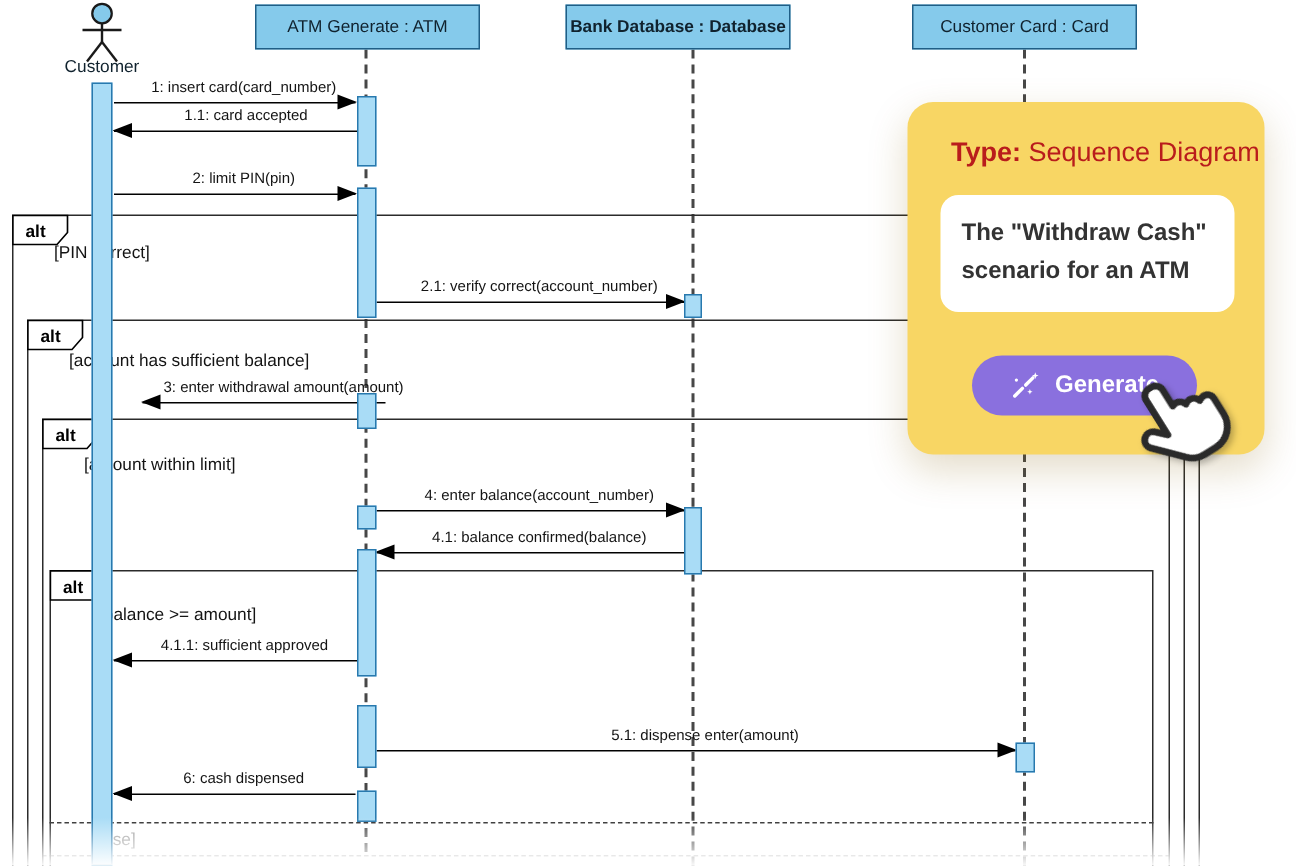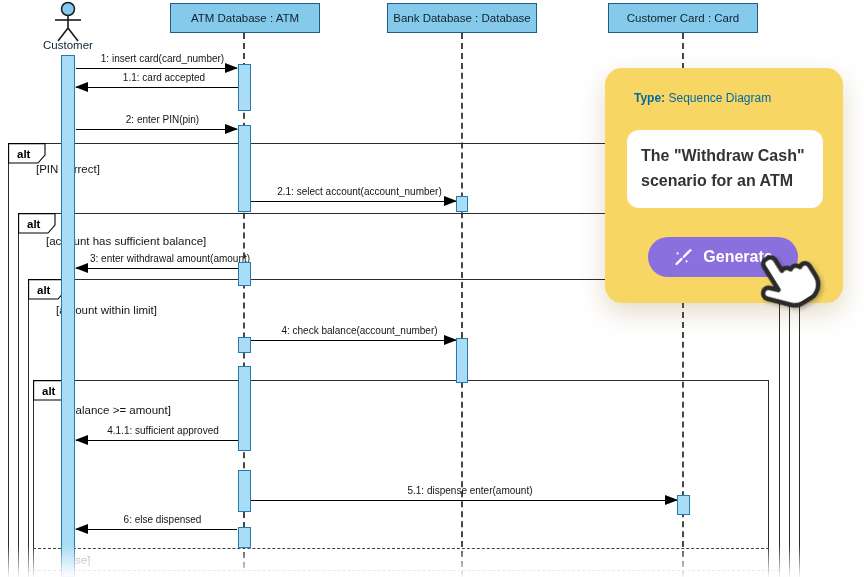--- a/index.html
+++ b/index.html
@@ -40,21 +40,21 @@
   
   .actor-name{position:absolute;font-size:11.5px;color:#10222e;text-align:center;z-index:4;}
 
   
   .fade{position:absolute;left:0;width:864px;z-index:8;
     background:linear-gradient(to bottom,rgba(255,255,255,0),rgba(255,255,255,.97));}
 
   
   .promo{position:absolute;left:605px;top:68px;width:238px;height:235px;border-radius:17px;
     background:var(--card,#F8D664);z-index:10;box-shadow:0 10px 26px rgba(130,95,10,.22);}
-  .promo .type-row{position:absolute;left:29px;top:23px;font-size:12px;color:#0369a1;}
+  .promo .type-row{position:absolute;left:29px;top:23px;font-size:18px;color:#b91c1c;}
   .promo .type-row .b{font-weight:bold;}
   .promo .desc{position:absolute;left:22px;top:62px;width:196px;height:78px;border-radius:12px;
     background:#fff;box-sizing:border-box;padding:13px 12px 0 14px;
     font-weight:bold;font-size:16px;line-height:25px;color:#333;}
   .gen-btn{position:absolute;left:43px;top:169px;width:150px;height:40px;border-radius:21px;
     background:var(--button,#8A70DE);border:none;display:flex;align-items:center;justify-content:center;
     gap:9px;cursor:pointer;}
   .gen-btn span{color:#fff;font-weight:bold;font-size:16px;font-family:"Liberation Sans",sans-serif;}
   .hand{position:absolute;left:748px;top:243px;z-index:11;transform:rotate(-32deg);
         filter:drop-shadow(1px 3px 2px rgba(0,0,0,.25));}
@@ -70,22 +70,22 @@
 
   <svg style="position:absolute;left:50px;top:1px;z-index:4;" width="36" height="42" viewBox="0 0 36 42">
     <circle cx="18" cy="8" r="6.5" fill="#85CAEB" stroke="#1a1a1a" stroke-width="1.5"></circle>
     <line x1="18" y1="14.5" x2="18" y2="27" stroke="#1a1a1a" stroke-width="1.6"></line>
     <line x1="5" y1="19" x2="31" y2="19" stroke="#1a1a1a" stroke-width="1.6"></line>
     <line x1="18" y1="27" x2="8" y2="40" stroke="#1a1a1a" stroke-width="1.6"></line>
     <line x1="18" y1="27" x2="28" y2="40" stroke="#1a1a1a" stroke-width="1.6"></line>
   </svg>
   <div class="actor-name" style="left:40px;top:39px;width:56px;">Customer</div>
 
-  <div class="head-box" style="left:170px;top:3px;">ATM Database : ATM</div>
-  <div class="head-box" style="left:387px;top:3px;">Bank Database : Database</div>
+  <div class="head-box" style="left:170px;top:3px;">ATM Generate : ATM</div>
+  <div class="head-box" style="left:377px;top:3px;font-weight:bold;">Bank Database : Database</div>
   <div class="head-box" style="left:608px;top:3px;">Customer Card : Card</div>
 
   <div class="frag" style="left:8px;top:143px;width:792px;height:460px;"></div>
   <div class="frag" style="left:18px;top:213px;width:772px;height:390px;"></div>
   <div class="frag" style="left:28px;top:279px;width:752px;height:324px;"></div>
   <div class="frag" style="left:33px;top:380px;width:736px;height:223px;"></div>
 
   <svg class="frag-label" style="left:8px;top:143px;" width="40" height="21" viewBox="0 0 40 21">
     <path d="M0.6 0.6 H37 V12 L30 20 H0.6 Z" fill="#fff" stroke="#000" stroke-width="1.1"></path>
     <text x="9" y="15" font-size="11.5" font-weight="bold" font-family="Liberation Sans, sans-serif">alt</text>
@@ -114,45 +114,49 @@
 
   <div class="msg" style="left:76px;top:52px;width:161px;">
     <div class="lbl">1: insert card(card_number)</div>
       <div class="line right"></div>
   </div>
   <div class="msg" style="left:76px;top:71px;width:164px;">
     <div class="lbl">1.1: card accepted</div>
       <div class="line left"></div>
   </div>
   <div class="msg" style="left:76px;top:113px;width:161px;">
-    <div class="lbl">2: enter PIN(pin)</div>
+    <div class="lbl">2: limit PIN(pin)</div>
       <div class="line right"></div>
   </div>
   <div class="msg" style="left:251px;top:185px;width:205px;">
-    <div class="lbl">2.1: select account(account_number)</div>
+    <div class="lbl">2.1: verify correct(account_number)</div>
       <div class="line right"></div>
   </div>
-  <div class="msg" style="left:76px;top:252px;width:162px;">
+  <div class="msg" style="left:76px;top:252px;width:162px;padding-left:19px;">
     <div class="lbl lbl-left">3: enter withdrawal amount(amount)</div>
       <div class="line left"></div>
   </div>
   <div class="msg" style="left:251px;top:324px;width:205px;">
-    <div class="lbl">4: check balance(account_number)</div>
+    <div class="lbl">4: enter balance(account_number)</div>
       <div class="line right"></div>
+  </div>
+  <div class="msg" style="left:251px;top:352px;width:205px;">
+    <div class="lbl">4.1: balance confirmed(balance)</div>
+      <div class="line left"></div>
   </div>
   <div class="msg" style="left:76px;top:424px;width:162px;">
     <div class="lbl">4.1.1: sufficient approved</div>
       <div class="line left"></div>
   </div>
   <div class="msg" style="left:251px;top:484px;width:426px;">
     <div class="lbl">5.1: dispense enter(amount)</div>
       <div class="line right"></div>
   </div>
   <div class="msg" style="left:76px;top:513px;width:161px;">
-    <div class="lbl">6: else dispensed</div>
+    <div class="lbl">6: cash dispensed</div>
       <div class="line left"></div>
   </div>
 
   <div class="act" style="left:61px;top:55px;width:14px;height:522px;"></div>
   <div class="act" style="left:238px;top:64px;width:13px;height:47px;"></div>
   <div class="act" style="left:238px;top:125px;width:13px;height:87px;"></div>
   <div class="act" style="left:238px;top:262px;width:13px;height:24px;"></div>
   <div class="act" style="left:238px;top:337px;width:13px;height:16px;"></div>
   <div class="act" style="left:238px;top:366px;width:13px;height:85px;"></div>
   <div class="act" style="left:238px;top:470px;width:13px;height:42px;"></div>

